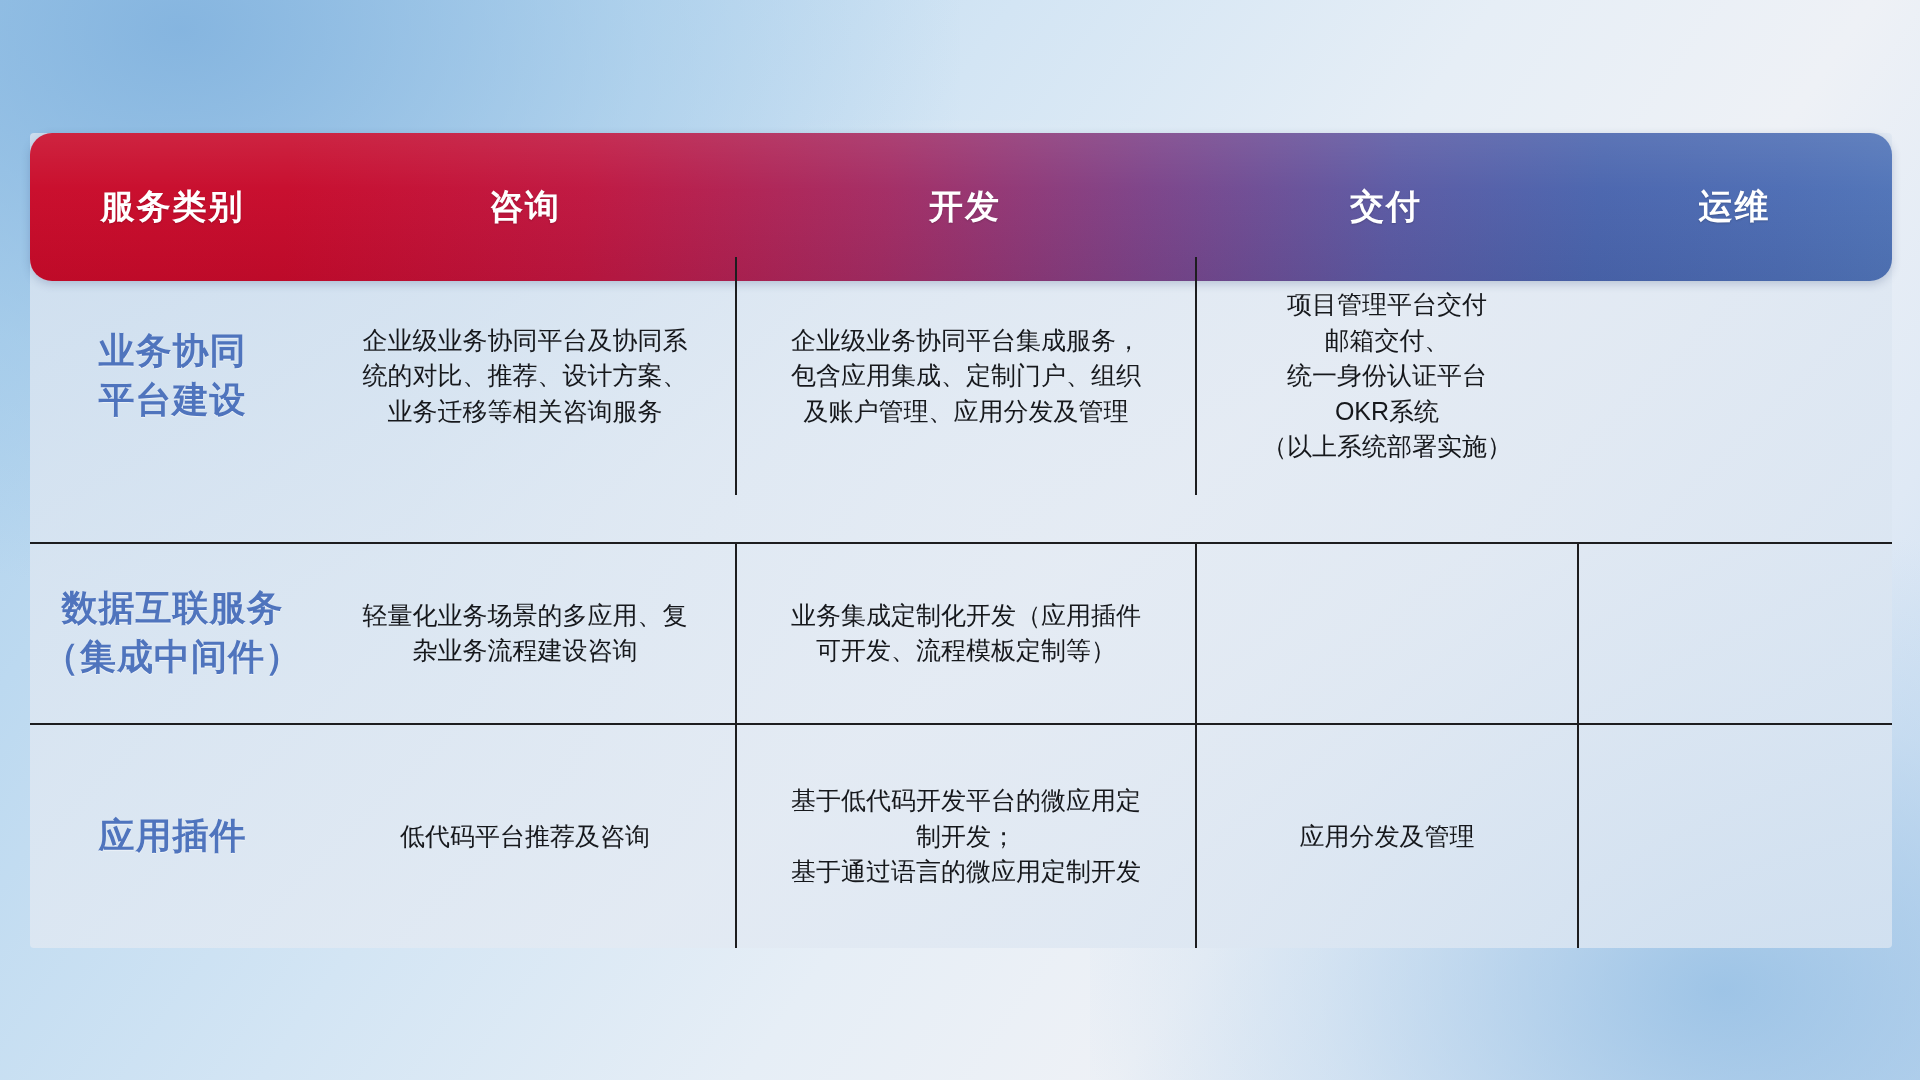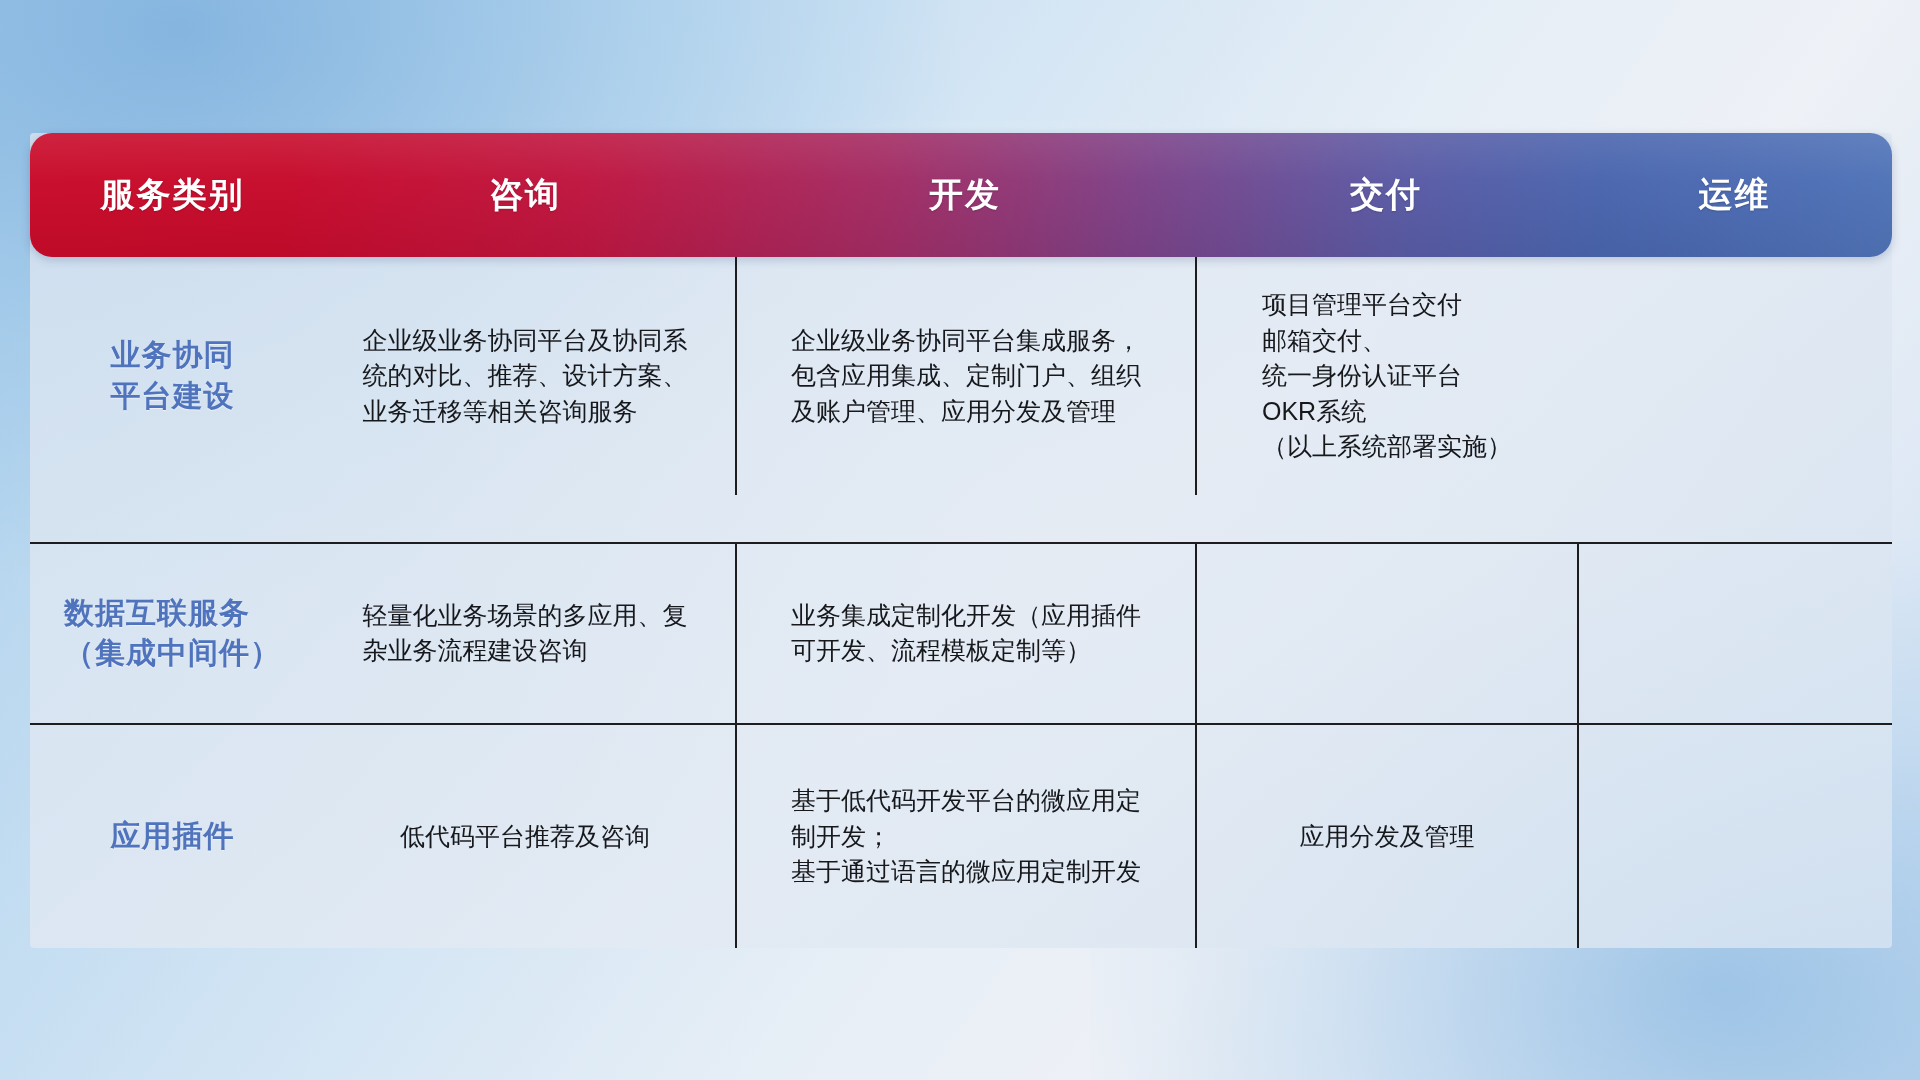--- a/index.html
+++ b/index.html
@@ -84,21 +84,21 @@
         rgba(214,227,241,0.88) 100%);
     border-radius: 4px;
   }
 
   
   .header-bar {
     position: absolute;
     left: 0;
     top: 0;
     width: 1862px;
-    height: 124px;
+    height: 148px;
     border-radius: 22px;
     background: linear-gradient(95deg,
         #c90b2a 0%,
         #c70b2c 14%,
         #bf1640 30%,
         #a32c64 46%,
         #7c4389 60%,
         #5b5aa4 73%,
         #4a65ae 84%,
         #4d6db4 94%,
@@ -156,31 +156,32 @@
   .row.r2, .row.r3 {
     border-top: 2px solid #1d1d1f;
   }
 
   .cell {
     box-sizing: border-box;
     display: flex;
     align-items: center;
     justify-content: center;
     padding: 6px 6px;
+    text-align: center;
     color: #16181c;
     font-size: 25px;
     line-height: 1.42;
     white-space: pre-line;
   }
   .cell.sep { border-left: 2px solid #1d1d1f; }
 
   .cell.label {
     color: #4f74bd;
     font-weight: 700;
-    font-size: 30px;
+    font-size: 36px;
     line-height: 1.36;
     letter-spacing: 1px;
     text-shadow: 0 1px 1px rgba(255,255,255,0.55);
   }
 
   
   .c0 { width: 285px; }
   .c1 { width: 420px; }
   .c2 { width: 460px; }
   .c3 { width: 382px; }

